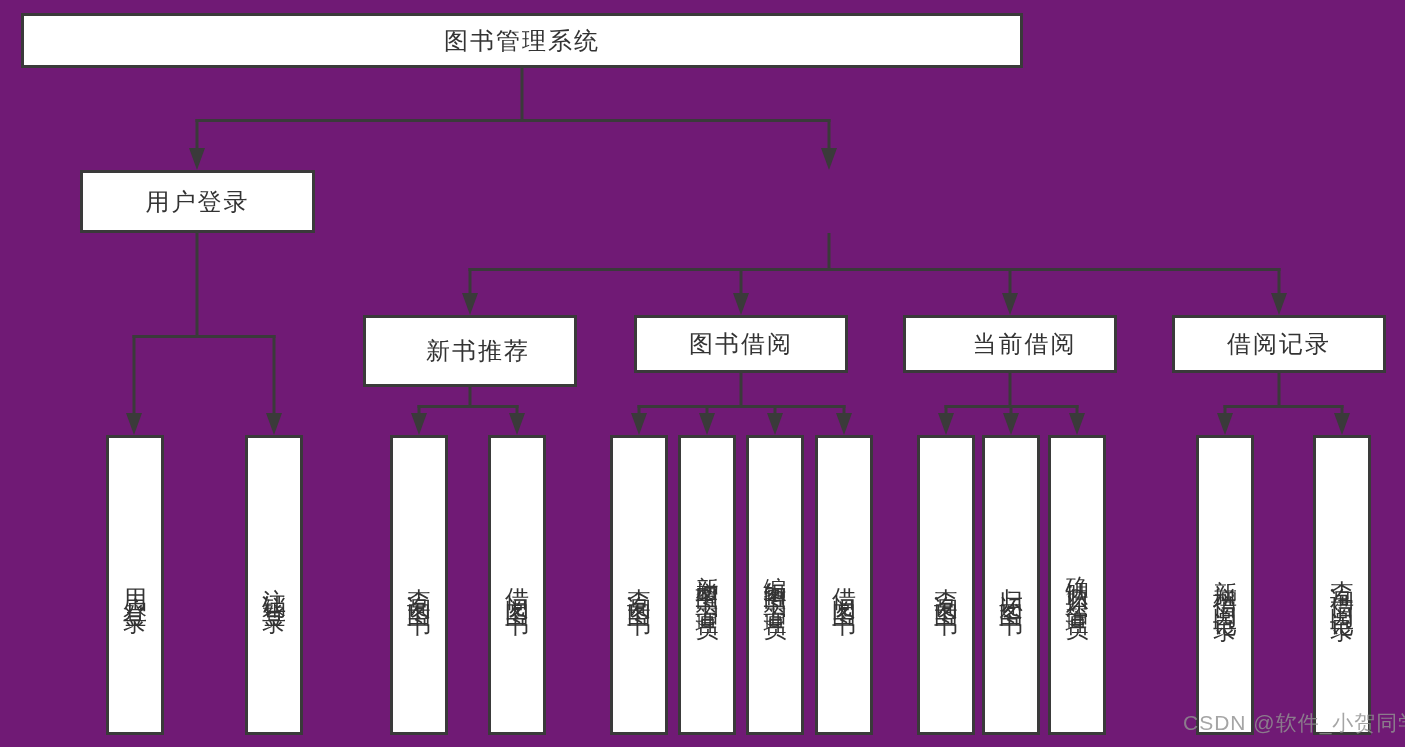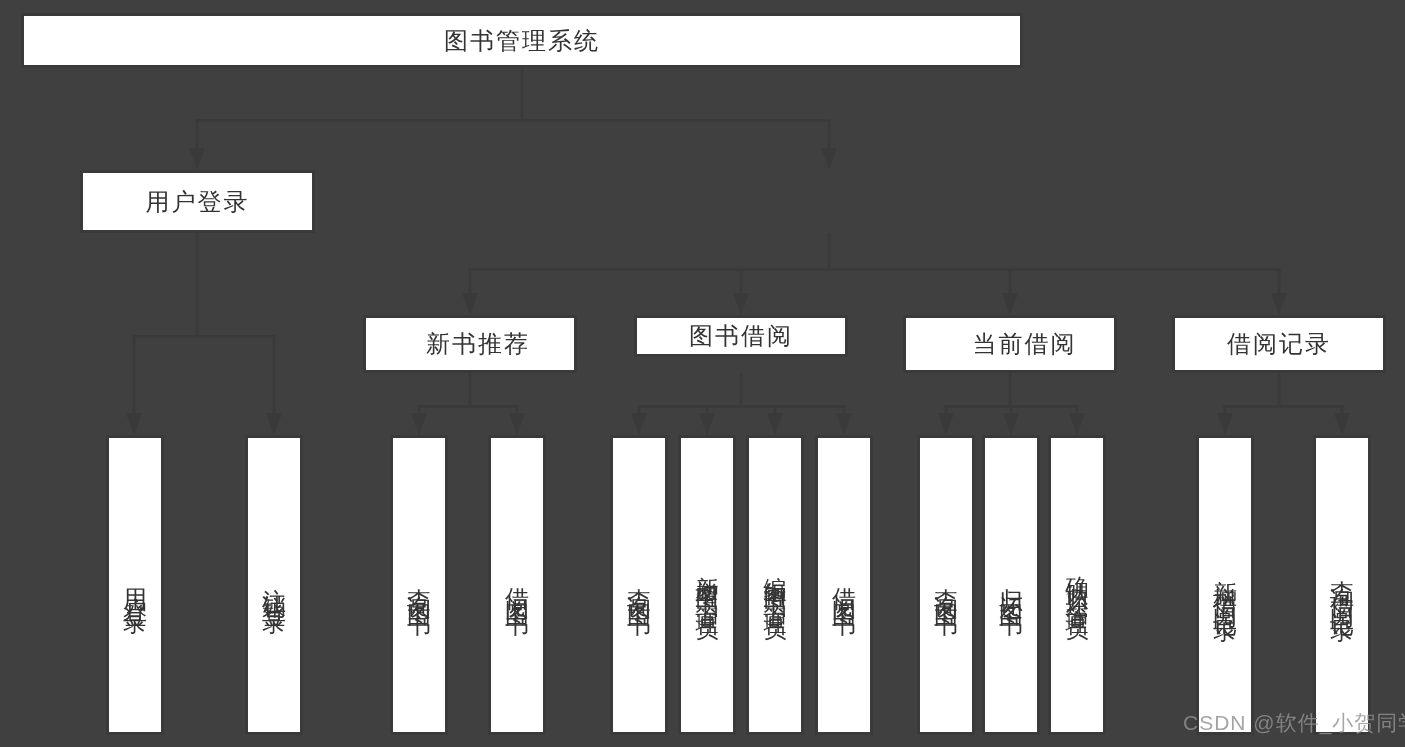--- a/index.html
+++ b/index.html
@@ -1,17 +1,17 @@
 <!DOCTYPE html>
 <html><head>
 <meta charset="utf-8">
 <style>
   html, body { margin:0; padding:0; background:#ffffff; }
   #canvas {
-    position:relative; width:1405px; height:747px; background:#404040;
+    position:relative; width:1405px; height:747px; background:#701a75;
     font-family:"Liberation Sans","DejaVu Sans",sans-serif; overflow:hidden;
   }
   #wires { position:absolute; left:0; top:0; width:1405px; height:747px; }
   .hbox {
     position:absolute; box-sizing:border-box; background:#ffffff;
     border:3px solid #3a3a3a; display:flex; align-items:center; justify-content:center;
     font-size:24px; color:#333333; letter-spacing:2px; white-space:nowrap; z-index:2;
   }
   .vbox {
     position:absolute; top:435px; width:58px; height:300px; box-sizing:border-box;
@@ -98,24 +98,24 @@
   </svg>
 
   <div class="hbox" style="left:21px; top:13px; width:1002px; height:55px;">
     <span>图书管理系统</span>
   </div>
 
   <div class="hbox" style="left:80px; top:170px; width:235px; height:63px;">
     <span>用户登录</span>
   </div>
 
-  <div class="hbox" style="left:363px; top:315px; width:214px; height:58px;padding-left:16px;">
+  <div class="hbox" style="left:363px; top:315px; width:214px; height:72px;padding-left:16px;">
     <span>新书推荐</span>
   </div>
-  <div class="hbox" style="left:634px; top:315px; width:214px; height:42px;">
+  <div class="hbox" style="left:634px; top:315px; width:214px; height:58px;">
     <span>图书借阅</span>
   </div>
   <div class="hbox" style="left:903px; top:315px; width:214px; height:58px;padding-left:29px;">
     <span>当前借阅</span>
   </div>
   <div class="hbox" style="left:1172px; top:315px; width:214px; height:58px;">
     <span>借阅记录</span>
   </div>
 
   <div class="vbox" style="left:106px;">

